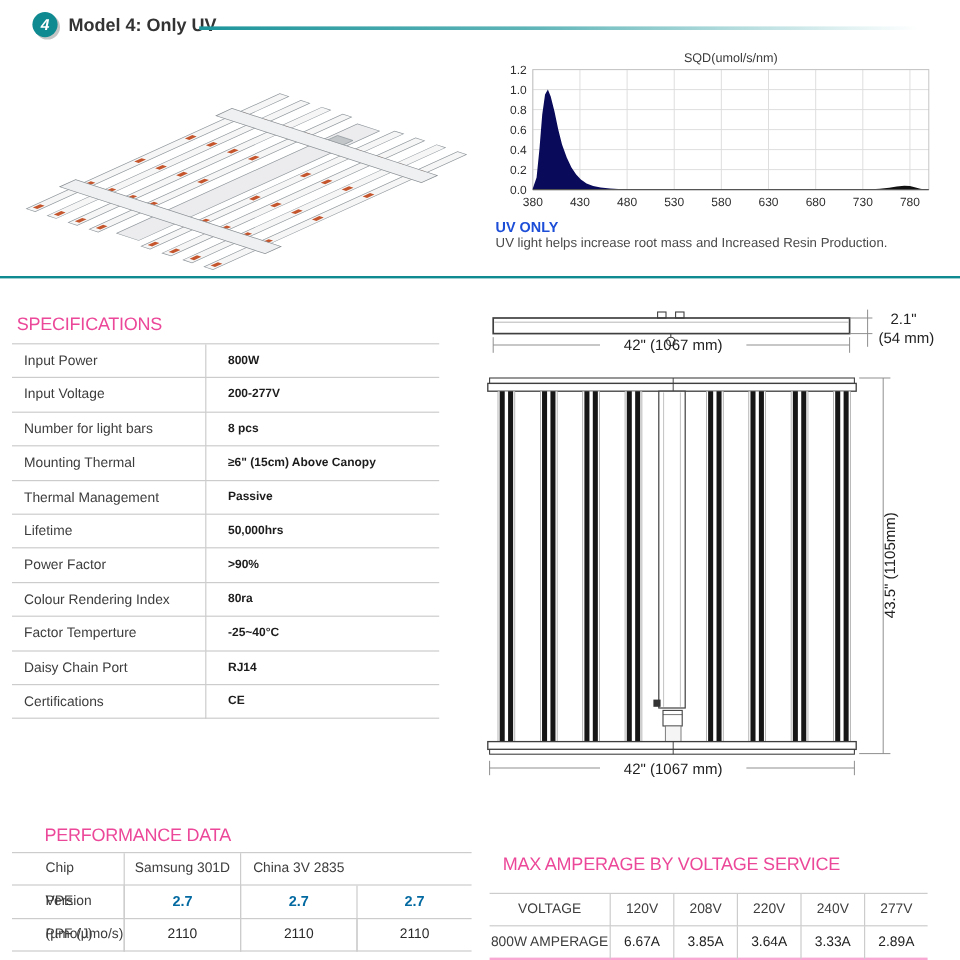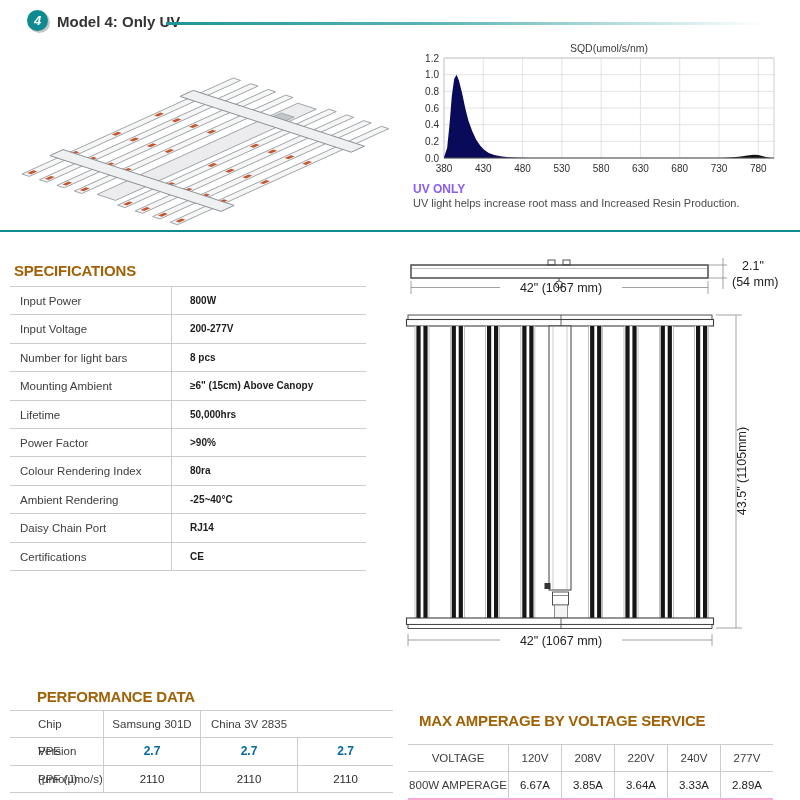--- a/index.html
+++ b/index.html
@@ -18,24 +18,24 @@
   }
   .page-title { position:absolute; left:57px; top:13px; font-size:15px; font-weight:700; color:#333; }
   .header-rule {
     position:absolute; left:166px; top:22px; width:618px; height:3px;
     background:linear-gradient(90deg,#1d959b 0%, #5fb5b8 45%, rgba(255,255,255,0) 97%);
   }
   .separator { position:absolute; left:0; top:230px; width:800px; height:2px; background:#0e8a90; }
 
   .product { position:absolute; left:8px; top:40px; }
   .chart { position:absolute; left:410px; top:42px; width:378px; height:136px; }
-  .uv-label { position:absolute; left:413px; top:182px; font-size:12px; font-weight:700; color:#8b5cf6; }
+  .uv-label { position:absolute; left:413px; top:182px; font-size:12px; font-weight:700; color:#1d4ed8; }
   .uv-desc  { position:absolute; left:413px; top:197px; font-size:11px; color:#4a4a4a; }
 
-  .section-heading { position:absolute; font-size:15px; font-weight:700; color:#a16207; letter-spacing:-0.2px; }
+  .section-heading { position:absolute; font-size:15px; font-weight:400; color:#ec4899; letter-spacing:-0.2px; }
   .spec-heading { left:14px; top:262px; }
   .perf-heading { left:14px; top:688px;margin-left:23px; }
   .amp-heading  { left:419px; top:712px; }
 
   
   .spec-table { position:absolute; left:10px; top:286px; width:356px; border-bottom:1px solid #ccc; }
   .spec-row { display:grid; grid-template-columns:161px 1fr; height:28.4px; border-top:1px solid #ccc; }
   .spec-label { padding-left:10px; line-height:28.4px; font-size:11.5px; color:#3d3d3d; }
   .spec-value { border-left:1px solid #ccc; padding-left:18px; line-height:28.4px; font-size:10px; font-weight:700; color:#1c1c1c; }
 
@@ -154,37 +154,41 @@
       </div>
     <div class="spec-row">
         <div class="spec-label">Input Voltage</div>
         <div class="spec-value">200-277V</div>
       </div>
     <div class="spec-row">
         <div class="spec-label">Number for light bars</div>
         <div class="spec-value">8 pcs</div>
       </div>
     <div class="spec-row">
-        <div class="spec-label">Mounting Ambient</div>
+        <div class="spec-label">Mounting Thermal</div>
         <div class="spec-value">≥6" (15cm) Above Canopy</div>
+      </div>
+    <div class="spec-row">
+        <div class="spec-label">Thermal Management</div>
+        <div class="spec-value">Passive</div>
       </div>
     <div class="spec-row">
         <div class="spec-label">Lifetime</div>
         <div class="spec-value">50,000hrs</div>
       </div>
     <div class="spec-row">
         <div class="spec-label">Power Factor</div>
         <div class="spec-value">&gt;90%</div>
       </div>
     <div class="spec-row">
         <div class="spec-label">Colour Rendering Index</div>
         <div class="spec-value">80ra</div>
       </div>
     <div class="spec-row">
-        <div class="spec-label">Ambient Rendering</div>
+        <div class="spec-label">Factor Temperture</div>
         <div class="spec-value">-25~40°C</div>
       </div>
     <div class="spec-row">
         <div class="spec-label">Daisy Chain Port</div>
         <div class="spec-value">RJ14</div>
       </div>
     <div class="spec-row">
         <div class="spec-label">Certifications</div>
         <div class="spec-value">CE</div>
       </div>

